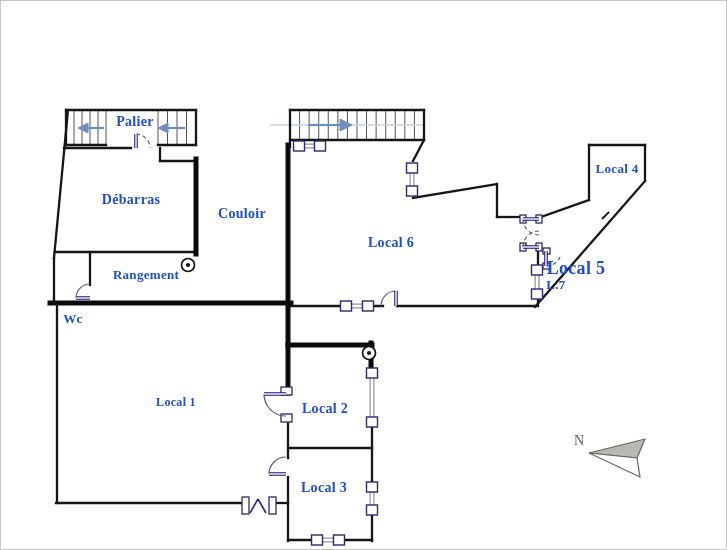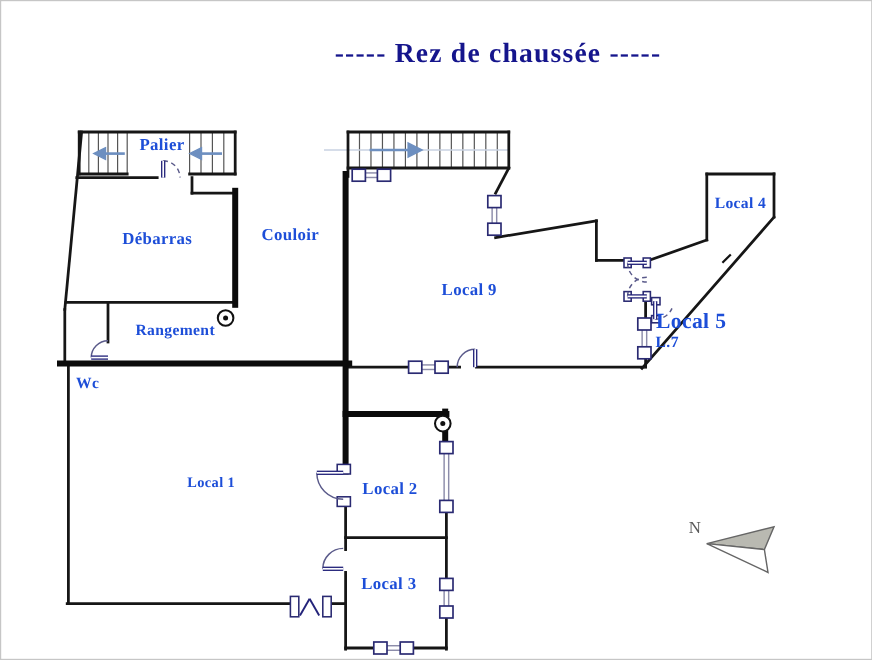--- a/index.html
+++ b/index.html
@@ -158,29 +158,28 @@
       <circle cx="369" cy="353" r="2.1" fill="#111"></circle>
       <line x1="88" y1="128" x2="104" y2="128" stroke="#6d8fc0" stroke-width="2.2"></line>
       <polygon points="88,123 78,128 88,133" fill="#6d8fc0" stroke="#6d8fc0" stroke-width="1"></polygon>
       <line x1="168" y1="128" x2="185" y2="128" stroke="#6d8fc0" stroke-width="2.2"></line>
       <polygon points="168,123 158,128 168,133" fill="#6d8fc0" stroke="#6d8fc0" stroke-width="1"></polygon>
       <line x1="308" y1="125" x2="340" y2="125" stroke="#6d8fc0" stroke-width="2.2"></line>
       <polygon points="340,119 352,125 340,131" fill="#6d8fc0" stroke="#6d8fc0" stroke-width="1"></polygon>
       <polygon points="589,453 645,439 637,458" fill="#b9b9b1" stroke="#666666" stroke-width="1.2"></polygon>
       <polygon points="589,453 637,458 640,477" fill="#ffffff" stroke="#666666" stroke-width="1.2"></polygon>
     </svg>
-  <div id="title" style="left:415px;top:45px;">-----  Rez de chaussée  -----</div>
   <div id="north-label" style="left: 579px; top: 441px;">N</div>
   <div id="labels">
       <div class="room-label" style="left: 135px; top: 122px; font-size: 14px;">Palier</div>
       <div class="room-label" style="left: 131px; top: 200px; font-size: 14px;">Débarras</div>
-      <div class="room-label" style="left: 242px; top: 197px; font-size: 14px;">Couloir</div>
+      <div class="room-label" style="left: 242px; top: 214px; font-size: 14px;">Couloir</div>
       <div class="room-label" style="left: 73px; top: 275px; font-size: 13px; margin-top: 44px;">Wc</div>
       <div class="room-label" style="left: 146px; top: 275px; font-size: 13px;">Rangement</div>
-      <div class="room-label" style="left: 391px; top: 243px; font-size: 14px;">Local 9</div>
+      <div class="room-label" style="left: 391px; top: 243px; font-size: 14px;">Local 6</div>
       <div class="room-label" style="left: 576px; top: 231px; font-size: 18px; margin-top: 37px;">Local 5</div>
       <div class="room-label" style="left: 617px; top: 169px; font-size: 13px;">Local 4</div>
       <div class="room-label" style="left: 556px; top: 269px; font-size: 13px; margin-top: 16px;">L.7</div>
       <div class="room-label" style="left: 176px; top: 402px; font-size: 12px;">Local 1</div>
       <div class="room-label" style="left: 325px; top: 409px; font-size: 14px;">Local 2</div>
       <div class="room-label" style="left: 324px; top: 488px; font-size: 14px;">Local 3</div>
     </div>
   <div class="frame"></div>
 </div>
 

